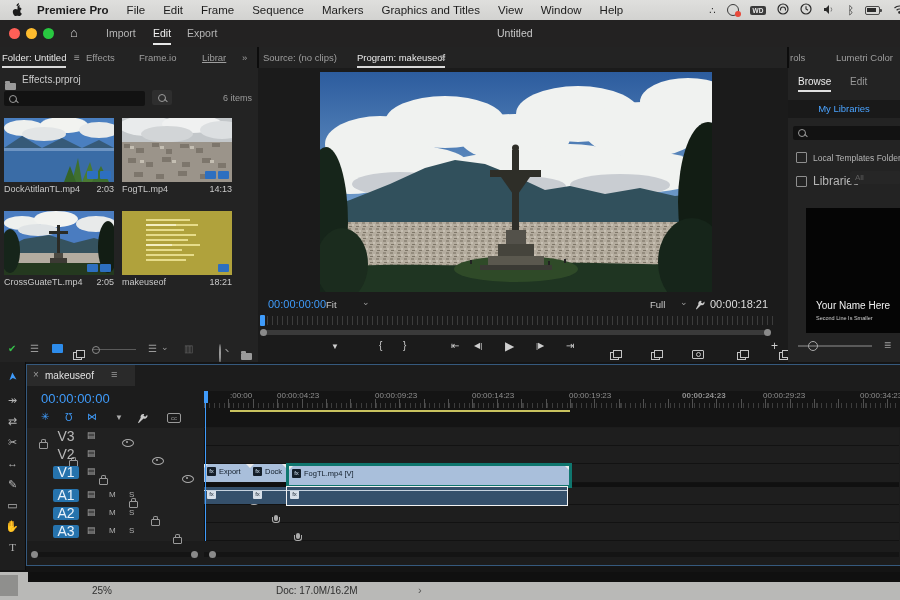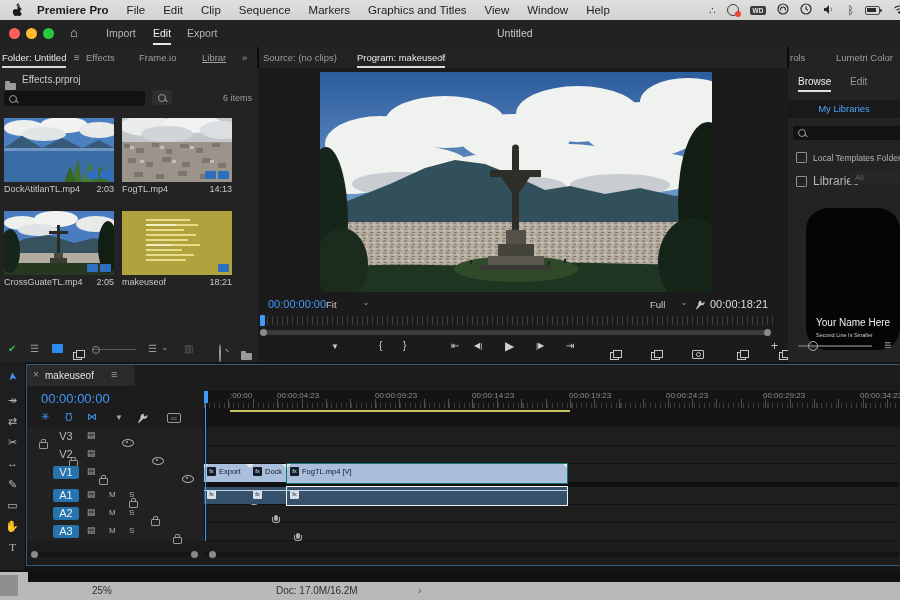--- a/index.html
+++ b/index.html
@@ -45,21 +45,21 @@
   .mic::after{content:'';position:absolute;left:-2px;top:2px;width:6px;height:5px;border:1px solid #ababab;border-top:none;border-radius:0 0 3px 3px;}
   .dbl{width:7px;height:6px;border:1px solid #c4c4c4;position:relative;display:inline-block;}
   .dbl::after{content:'';position:absolute;left:2px;top:-3px;width:7px;height:6px;border:1px solid #c4c4c4;background:#1b1b1b;}
   .cam{width:10px;height:7px;border:1px solid #c4c4c4;border-radius:1px;position:relative;display:inline-block;}
   .cam::after{content:'';position:absolute;left:3px;top:1px;width:3px;height:3px;border:1px solid #c4c4c4;border-radius:50%;}
   .tico{position:absolute;color:#cfcfcf;font-size:10px;}
   
   #timeline{left:0;top:362px;width:900px;height:210px;background:#141414;}
   #tl-inner{position:absolute;left:26px;top:2px;width:873px;height:200px;border:1px solid #35597d;background:#1c1c1c;overflow:hidden;}
   .trackrow{position:absolute;left:177px;width:695px;background:#1e1e1e;border-bottom:1px solid #121212;}
-  .hname{position:absolute;width:26px;height:13px;border-radius:2px;font-size:11px;color:#b8b8b8;text-align:center;line-height:13px;}
+  .hname{position:absolute;width:26px;height:13px;border-radius:2px;font-size:14px;color:#b8b8b8;text-align:center;line-height:13px;}
   .hname.tgt{background:#2673ad;color:#eaf2fa;}
   .vclip{position:absolute;height:18px;background:#a9bfdb;border-right:1px solid #2c3a48;}
   .vclip::before{content:'';position:absolute;left:0;top:0;border-top:4px solid #ececec;border-right:4px solid transparent;}
   .vclip::after{content:'';position:absolute;right:0;top:0;border-top:4px solid #ececec;border-left:4px solid transparent;}
   .aclip{position:absolute;height:17px;background:#35506b;border-right:1px solid #1d2c3a;}
   .fx{position:absolute;left:3px;top:3px;width:9px;height:9px;background:#141e29;border-radius:1px;color:#cfe0f0;font-size:6px;line-height:9px;text-align:center;}
   .afx{background:#d7dfe8;color:#1c2836;}
   .cliplabel{position:absolute;left:15px;top:3px;font-size:7.5px;color:#101c28;white-space:nowrap;}
   .rlabel{position:absolute;top:0;font-size:8px;color:#8f8f8f;white-space:nowrap;}
   .toolg{position:absolute;left:0;width:25px;text-align:center;color:#b4b4b4;font-size:11px;}
@@ -74,21 +74,21 @@
   <div id="menubar" class="abs" style="padding-left:12px;">
     <span class="mi" style="margin-right:14px;">
       <svg width="11" height="13" viewBox="0 0 11 13">
           <path d="M5.5 3.4c.9-1.2 2.3-1.2 2.3-1.2s.2 1.1-.7 2.1c0 0 1.9.2 2.6 1.7 0 0-1.4.7-1.4 2.3 0 1.8 1.6 2.4 1.6 2.4s-1.1 2.4-2.6 2.4c-.7 0-1.2-.4-1.9-.4s-1.3.4-1.9.4C2 13.1.8 10.7.8 8.8.8 6.9 2.2 6 3.5 6c.8 0 1.5.5 2 .5z" fill="#1c1c1c"></path>
           <path d="M7 .2S7.1 1.3 6.3 2.2c-.7.9-1.7.8-1.7.8S4.4 2 5.2 1.1C6 .2 7 .2 7 .2z" fill="#1c1c1c"></path>
         </svg>
     </span>
     <span class="mi" style="font-weight:bold;">Premiere Pro</span>
     <span class="mi">File</span>
     <span class="mi">Edit</span>
-    <span class="mi">Clip</span>
+    <span class="mi">Frame</span>
     <span class="mi">Sequence</span>
     <span class="mi">Markers</span>
     <span class="mi">Graphics and Titles</span>
     <span class="mi">View</span>
     <span class="mi">Window</span>
     <span class="mi">Help</span>
     <div id="mb-right">
       <span style="font-size:10px;color:#2b2b2b;">∴</span>
       <span style="position:relative;width:12px;height:12px;display:inline-block;">
         <span style="position:absolute;left:0;top:0;width:10px;height:10px;border:1.5px solid #3a3a3a;border-radius:50%;"></span>
@@ -410,21 +410,21 @@
       </div>
     <div class="abs" style="left:8px;top:84px;display:flex;align-items:center;gap:6px;width:110px;">
       <span class="cb"></span>
       <span style="font-size:8.5px;color:#b5b5b5;white-space:nowrap;">Local Templates Folder</span>
     </div>
     <div class="abs" style="left:8px;top:106px;display:flex;align-items:center;gap:6px;">
       <span class="cb"></span>
       <span style="font-size:12px;color:#b5b5b5;">Libraries</span>
     </div>
     <div class="abs" style="left:62px;top:103px;width:46px;height:13px;background:#262626;border-radius:2px;color:#5f5f5f;font-size:8px;line-height:13px;padding-left:5px;">All</div>
-    <div class="abs" style="left:18px;top:140px;width:94px;height:142px;background:#050505;border-radius:22px;">
+    <div class="abs" style="left:18px;top:140px;width:94px;height:125px;background:#050505;">
       <span class="abs" style="left:10px;bottom:22px;color:#f0f0f0;font-size:10px;white-space:nowrap;">Your Name Here</span>
       <span class="abs" style="left:10px;bottom:12px;color:#cfcfcf;font-size:5.5px;white-space:nowrap;">Second Line Is Smaller</span>
     </div>
     <div class="abs" style="left:10px;top:277px;width:74px;height:2px;background:#5a5a5a;"></div>
     <span class="ring abs" style="left:20px;top:273px;"></span>
     <span class="abs" style="left:96px;top:270px;font-size:12px;color:#a0a0a0;">≡</span>
   </div>
 
   <div class="abs" style="left:0;top:362px;width:900px;height:3px;background:#0a0a0a;"></div>
 
@@ -463,21 +463,21 @@
           </svg>
       </span>
       <span class="abs" style="left:140px;top:48px;border:1px solid #9a9a9a;border-radius:2px;color:#9a9a9a;font-size:6px;padding:0 3px;line-height:8px;">cc</span>
 
       <div class="abs" style="left:177px;top:26px;width:696px;height:36px;background:#141414;">
         <span class="rlabel" style="left:26px;">:00:00</span>
         <span class="rlabel" style="left:73px;">00:00:04:23</span>
         <span class="rlabel" style="left:171px;">00:00:09:23</span>
         <span class="rlabel" style="left:268px;">00:00:14:23</span>
         <span class="rlabel" style="left:365px;">00:00:19:23</span>
-        <span class="rlabel" style="left:462px;">00:00:24:23</span>
+        <span class="rlabel" style="left:478px;font-weight:bold;">00:00:24:23</span>
         <span class="rlabel" style="left:559px;">00:00:29:23</span>
         <span class="rlabel" style="left:656px;">00:00:34:23</span>
         <div class="abs" style="left:0;top:12px;width:696px;height:5px;background:repeating-linear-gradient(to right,#3c3c3c 0 1px,transparent 1px 4.9px);"></div>
         <div class="abs" style="left:0;top:8px;width:696px;height:9px;background:repeating-linear-gradient(to right,#515151 0 1px,transparent 1px 24.4px);"></div>
         <div class="abs" style="left:26px;top:19px;width:340px;height:2px;background:#c9c25f;"></div>
       </div>
 
       <div class="trackrow" style="top:63px;height:17px;"></div>
       <div class="trackrow" style="top:81px;height:17px;"></div>
       <div class="trackrow" style="top:99px;height:18px;"></div>
@@ -526,21 +526,21 @@
       </div>
 
       <div class="vclip" style="left:177px;top:99px;width:46px;">
         <span class="fx">fx</span>
         <span class="cliplabel">Export</span>
       </div>
       <div class="vclip" style="left:223px;top:99px;width:36px;">
         <span class="fx">fx</span>
         <span class="cliplabel">Dock</span>
       </div>
-      <div class="vclip" style="left:259px;top:98px;width:280px;height:19px;border:1px solid #0f766e;">
+      <div class="vclip" style="left:259px;top:98px;width:280px;height:19px;border:3px solid #0f766e;">
         <span class="fx">fx</span>
         <span class="cliplabel">FogTL.mp4 [V]</span>
       </div>
 
       <div class="aclip" style="left:177px;top:122px;width:46px;">
         <span class="fx afx">fx</span>
         <span class="abs" style="left:0;top:3px;width:100%;height:1px;background:#c6d2de;"></span>
       </div>
       <div class="aclip" style="left:223px;top:122px;width:36px;">
         <span class="fx afx">fx</span>

